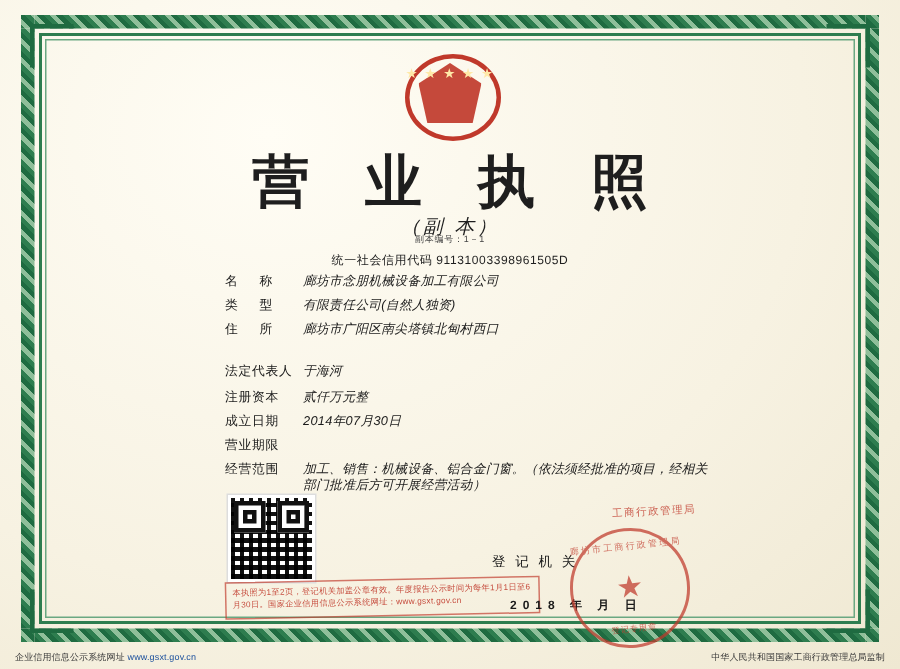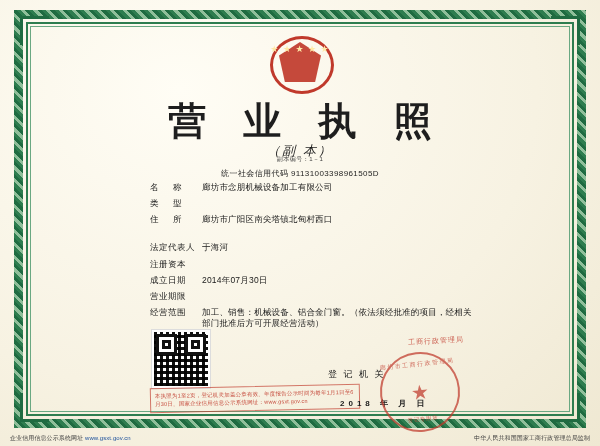--- a/index.html
+++ b/index.html
@@ -157,20 +157,21 @@
     width: 52px;
     flex: 0 0 52px;
     letter-spacing: 3px;
     color: #1a1a1a;
   }
   .row .lbl.wide { letter-spacing: .5px; }
   .row .val {
     flex: 1;
     line-height: 1.25;
     letter-spacing: .2px;
+    font-style: italic;
   }
   .row.tall { margin-bottom: 5px; margin-top: 16px; }
 
   
   .qr {
     position: absolute;
     left: 152px;
     top: 330px;
     width: 54px; height: 54px;
     background:
@@ -313,31 +314,33 @@
   <div class="copy-no">副本编号：1－1</div>
   <div class="credit-code">统一社会信用代码 91131003398961505D</div>
 
   <div class="fields">
     <div class="row">
       <div class="lbl">名　称</div>
       <div class="val">廊坊市念朋机械设备加工有限公司</div>
     </div>
     <div class="row">
       <div class="lbl">类　型</div>
+      <div class="val">有限责任公司(自然人独资)</div>
     </div>
     <div class="row">
       <div class="lbl">住　所</div>
       <div class="val">廊坊市广阳区南尖塔镇北甸村西口</div>
     </div>
     <div class="row tall">
       <div class="lbl wide">法定代表人</div>
       <div class="val">于海河</div>
     </div>
     <div class="row">
       <div class="lbl wide">注册资本</div>
+      <div class="val">贰仟万元整</div>
     </div>
     <div class="row">
       <div class="lbl wide">成立日期</div>
       <div class="val">2014年07月30日</div>
     </div>
     <div class="row">
       <div class="lbl wide">营业期限</div>
       <div class="val"></div>
     </div>
     <div class="row">

